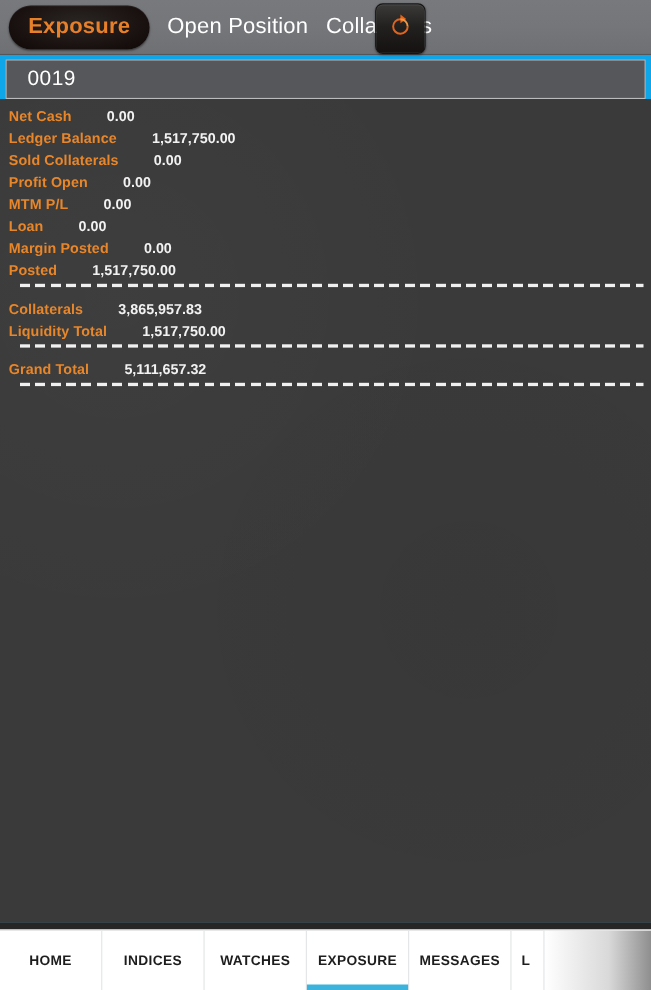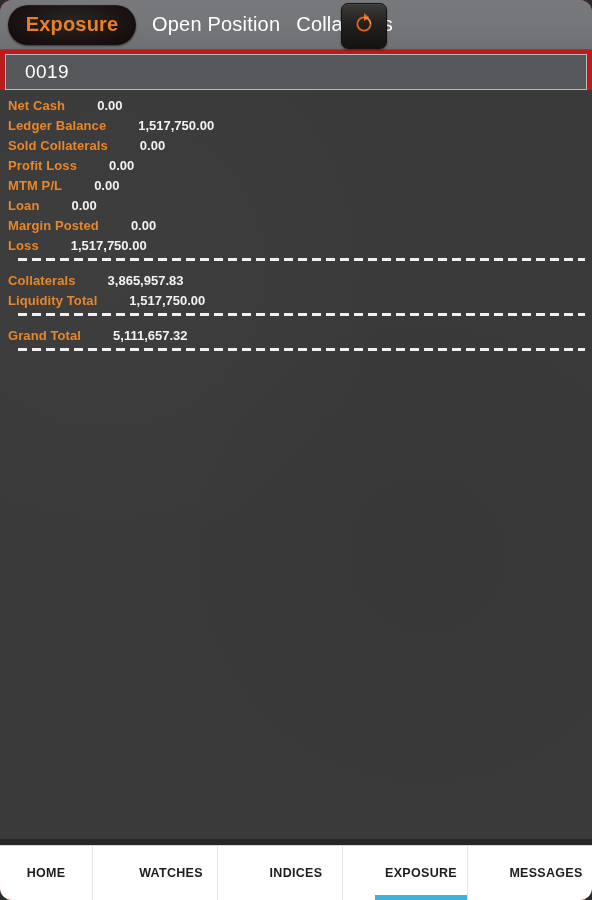--- a/index.html
+++ b/index.html
@@ -8,24 +8,23 @@
     background: #2b2b2b;
   }
   body {
     font-family: "Liberation Sans", sans-serif;
   }
   #app {
     position: relative;
     width: 592px;
     height: 900px;
     overflow: hidden;
-    background: #b91c1c;
+    background: #0ea5e9;
     display: flex;
     flex-direction: column;
-    border-radius: 12px;
   }
 
   
   .header-bar {
     position: relative;
     height: 50px;
     flex: 0 0 50px;
     background: linear-gradient(to bottom, #77797c 0%, #74767a 50%, #6e7074 100%);
     display: flex;
     align-items: center;
@@ -145,21 +144,20 @@
     background: #262626;
   }
   .bottom-nav {
     flex: 0 0 54px;
     height: 54px;
     background: #ffffff;
     display: flex;
     align-items: stretch;
     overflow: hidden;
     border-top: 1px solid #d8d8d8;
-    gap: 32px;
   }
   .bnav-item {
     flex: 0 0 auto;
     width: 93px;
     position: relative;
     display: flex;
     align-items: center;
     justify-content: center;
     border-right: 1px solid #e2e4e5;
     box-sizing: border-box;
@@ -226,37 +224,37 @@
       </div>
       <div class="row">
         <span class="lbl">Ledger Balance</span>
         <span class="val">1,517,750.00</span>
       </div>
       <div class="row">
         <span class="lbl">Sold Collaterals</span>
         <span class="val">0.00</span>
       </div>
       <div class="row">
-        <span class="lbl">Profit Loss</span>
+        <span class="lbl">Profit Open</span>
         <span class="val">0.00</span>
       </div>
       <div class="row">
         <span class="lbl">MTM P/L</span>
         <span class="val">0.00</span>
       </div>
       <div class="row">
         <span class="lbl">Loan</span>
         <span class="val">0.00</span>
       </div>
       <div class="row">
         <span class="lbl">Margin Posted</span>
         <span class="val">0.00</span>
       </div>
       <div class="row">
-        <span class="lbl">Loss</span>
+        <span class="lbl">Posted</span>
         <span class="val">1,517,750.00</span>
       </div>
     </div>
 
     <div class="dash-sep">
         <i></i>
       </div>
     <div class="gap-after-sep"></div>
 
     <div class="data-block">
@@ -287,24 +285,24 @@
       </div>
 
   </div>
 
   <div class="bottom-strip"></div>
   <div class="bottom-nav">
     <div class="bnav-item">
       <span class="bnav-label">HOME</span>
     </div>
     <div class="bnav-item">
+      <span class="bnav-label">INDICES</span>
+    </div>
+    <div class="bnav-item">
       <span class="bnav-label">WATCHES</span>
-    </div>
-    <div class="bnav-item">
-      <span class="bnav-label">INDICES</span>
     </div>
     <div class="bnav-item active">
       <span class="bnav-label">EXPOSURE</span>
     </div>
     <div class="bnav-item">
       <span class="bnav-label">MESSAGES</span>
     </div>
     <div class="bnav-item partial">
       <span class="bnav-label">L</span>
     </div>

